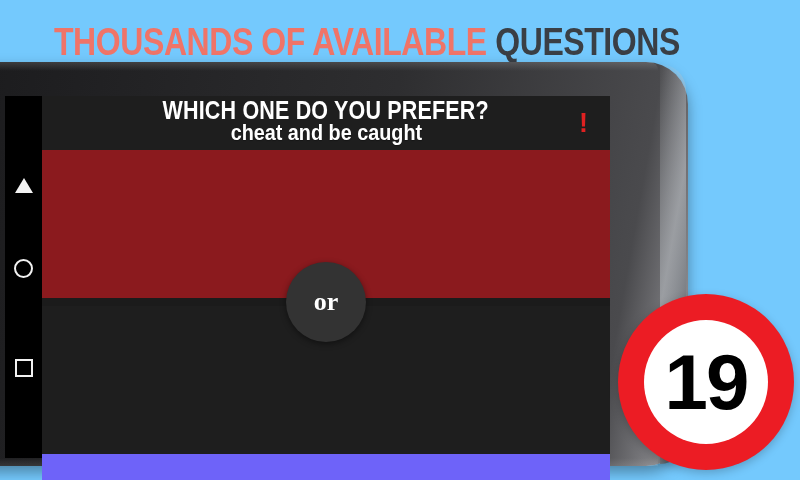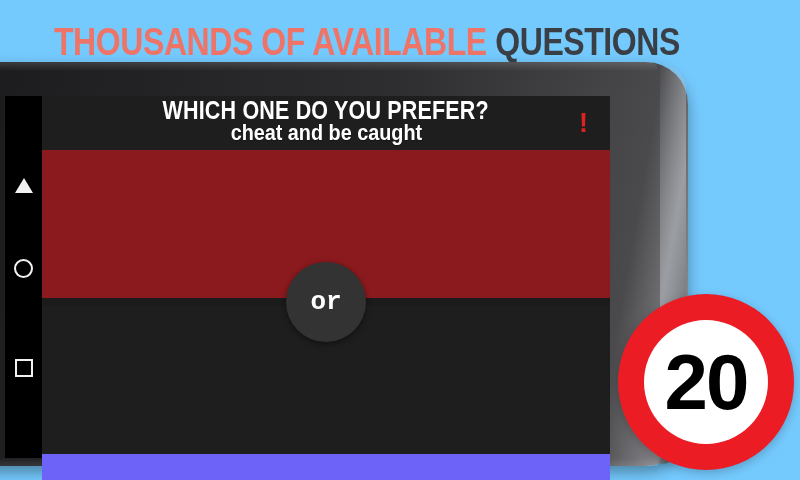--- a/index.html
+++ b/index.html
@@ -231,21 +231,21 @@
     border-radius: 50%;
     background: #333333;
     display: flex;
     align-items: center;
     justify-content: center;
     box-shadow: 0 2px 6px rgba(0,0,0,0.45);
     z-index: 5;
   }
   .or-text {
     color: #ffffff;
-    font-family: Liberation Mono, monospace;
+    font-family: Liberation Serif, serif;
     font-size: 26px;
     font-weight: bold;
     line-height: 1;
     user-select: none;
   }
 
   .screen-bottom-strip {
     position: absolute;
     left: 0;
     top: 358px;
@@ -331,17 +331,17 @@
 
       <div class="or-badge">
         <span class="or-text">or</span>
       </div>
 
     </div>
   </div>
 
   <div class="age-badge">
     <div class="age-badge-inner">
-      <span class="age-badge-text">20</span>
+      <span class="age-badge-text">19</span>
     </div>
   </div>
 
 </div>
 
 </body></html>

